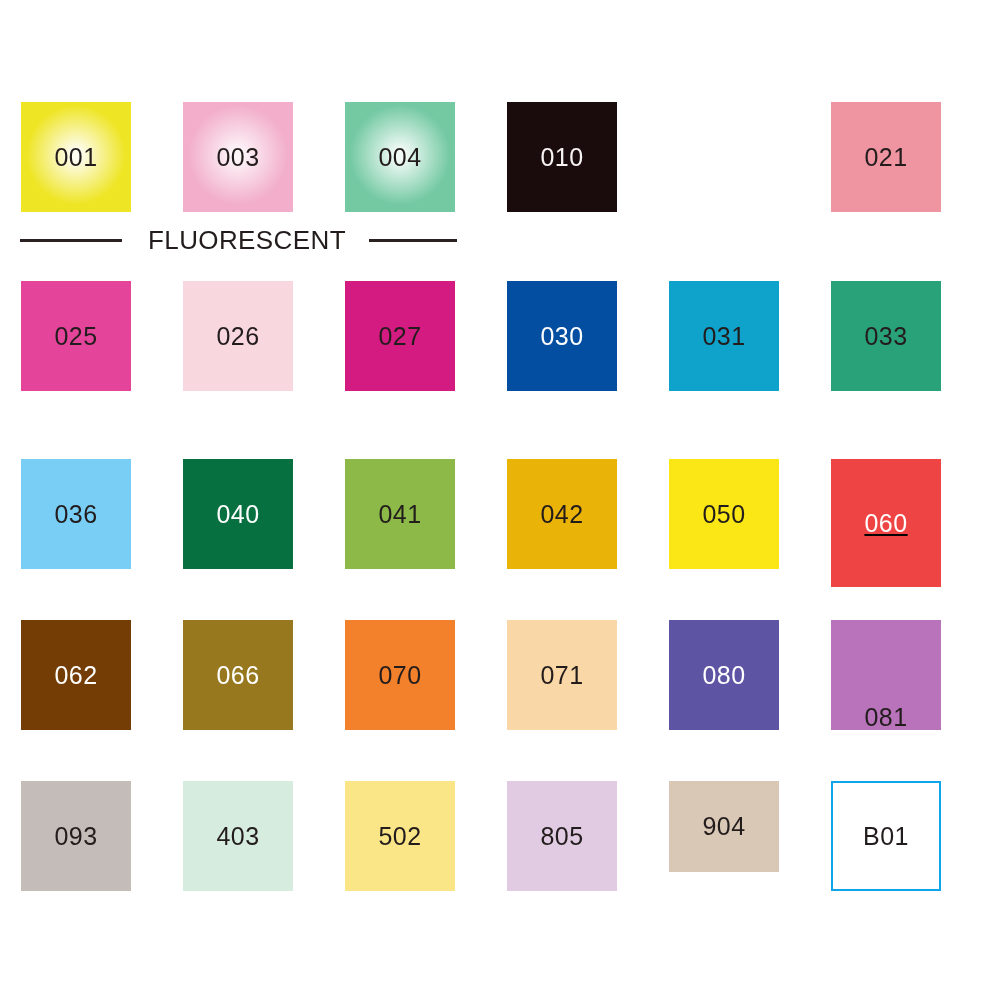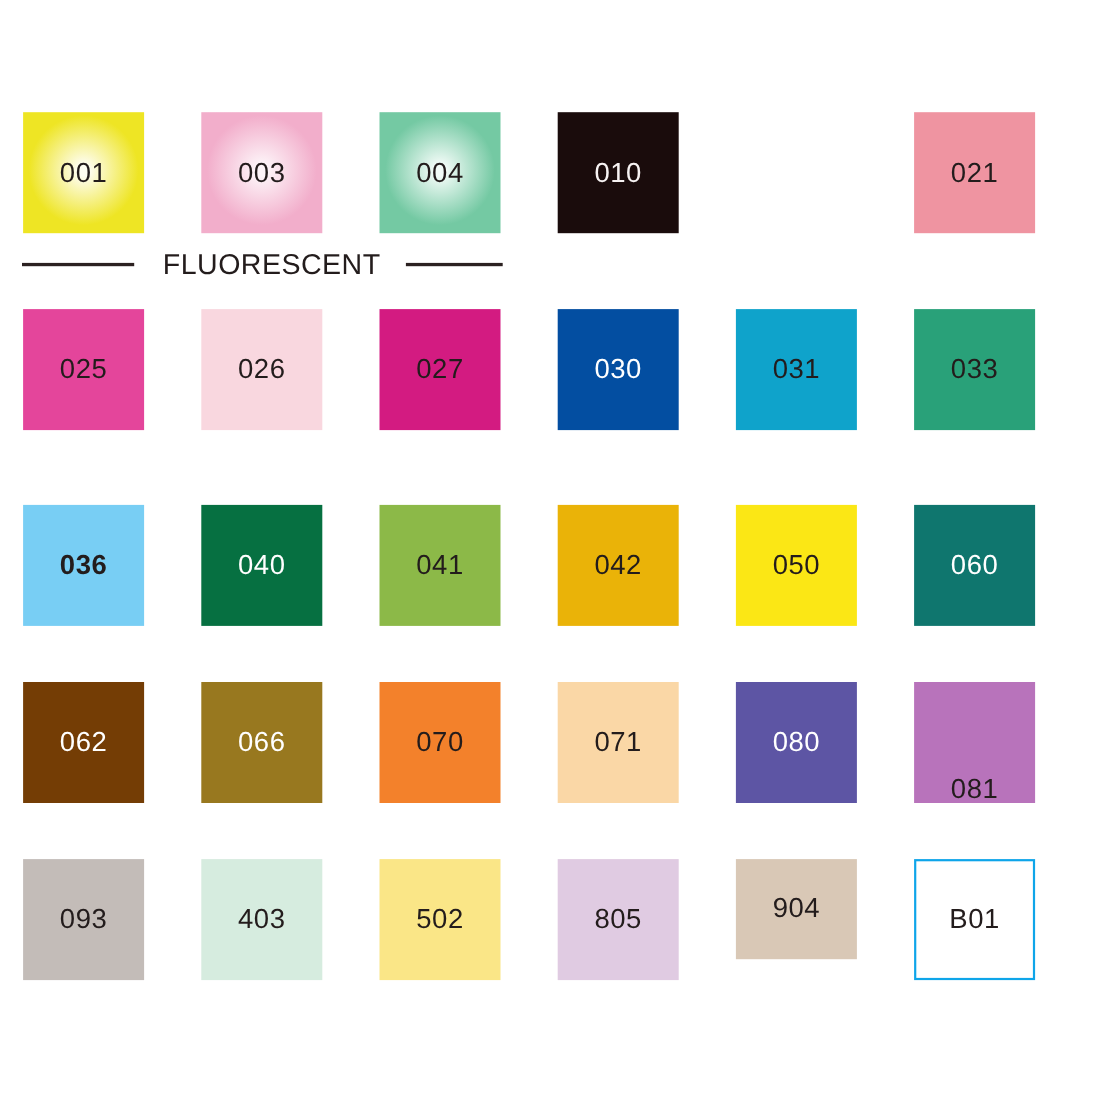--- a/index.html
+++ b/index.html
@@ -112,35 +112,35 @@
     <div class="swatch" style="left: 507px; top: 281px; width: 110px; height: 110px; background: rgb(3, 78, 161);">
       <span class="code" style="color: rgb(255, 255, 255);">030</span>
     </div>
     <div class="swatch" style="left: 669px; top: 281px; width: 110px; height: 110px; background: rgb(15, 163, 203);">
       <span class="code" style="color: rgb(35, 28, 28);">031</span>
     </div>
     <div class="swatch" style="left: 831px; top: 281px; width: 110px; height: 110px; background: rgb(41, 161, 121);">
       <span class="code" style="color: rgb(35, 28, 28);">033</span>
     </div>
     <div class="swatch" style="left: 21px; top: 459px; width: 110px; height: 110px; background: rgb(120, 206, 244);">
-      <span class="code" style="color: rgb(35, 28, 28); font-weight: bold;">036</span>
+      <span class="code" style="color: rgb(35, 28, 28);">036</span>
     </div>
     <div class="swatch" style="left: 183px; top: 459px; width: 110px; height: 110px; background: rgb(6, 112, 65);">
       <span class="code" style="color: rgb(255, 255, 255);">040</span>
     </div>
     <div class="swatch" style="left: 345px; top: 459px; width: 110px; height: 110px; background: rgb(140, 185, 72);">
       <span class="code" style="color: rgb(35, 28, 28);">041</span>
     </div>
     <div class="swatch" style="left: 507px; top: 459px; width: 110px; height: 110px; background: #eab308;">
       <span class="code" style="color: rgb(35, 28, 28);">042</span>
     </div>
     <div class="swatch" style="left: 669px; top: 459px; width: 110px; height: 110px; background: rgb(251, 231, 21);">
       <span class="code" style="color: rgb(35, 28, 28);">050</span>
     </div>
-    <div class="swatch" style="left: 831px; top: 459px; width: 110px; height: 110px; background: #0f766e;">
+    <div class="swatch" style="left: 831px; top: 459px; width: 110px; height: 128px; background: #ef4444; text-decoration: underline;">
       <span class="code" style="color: rgb(255, 255, 255);">060</span>
     </div>
     <div class="swatch" style="left: 21px; top: 620px; width: 110px; height: 110px; background: rgb(116, 61, 5);">
       <span class="code" style="color: rgb(255, 255, 255);">062</span>
     </div>
     <div class="swatch" style="left: 183px; top: 620px; width: 110px; height: 110px; background: rgb(152, 120, 31);">
       <span class="code" style="color: rgb(255, 255, 255);">066</span>
     </div>
     <div class="swatch" style="left: 345px; top: 620px; width: 110px; height: 110px; background: rgb(243, 129, 43);">
       <span class="code" style="color: rgb(35, 28, 28);">070</span>

